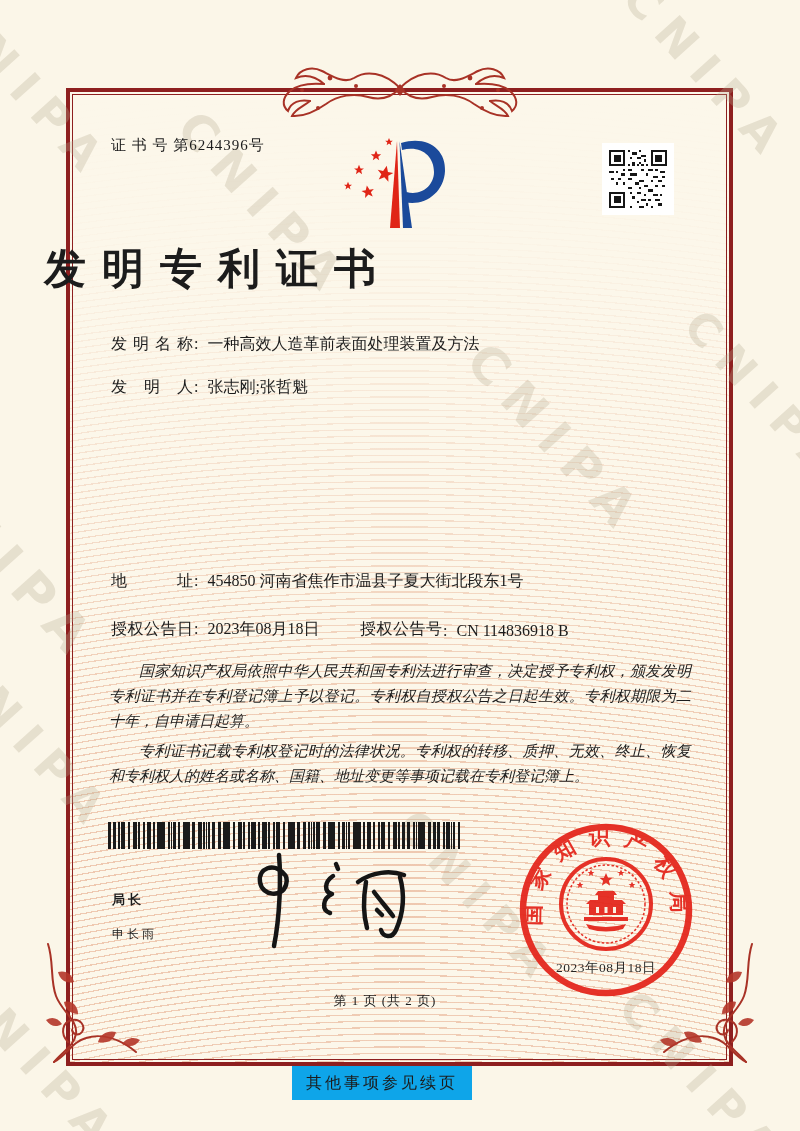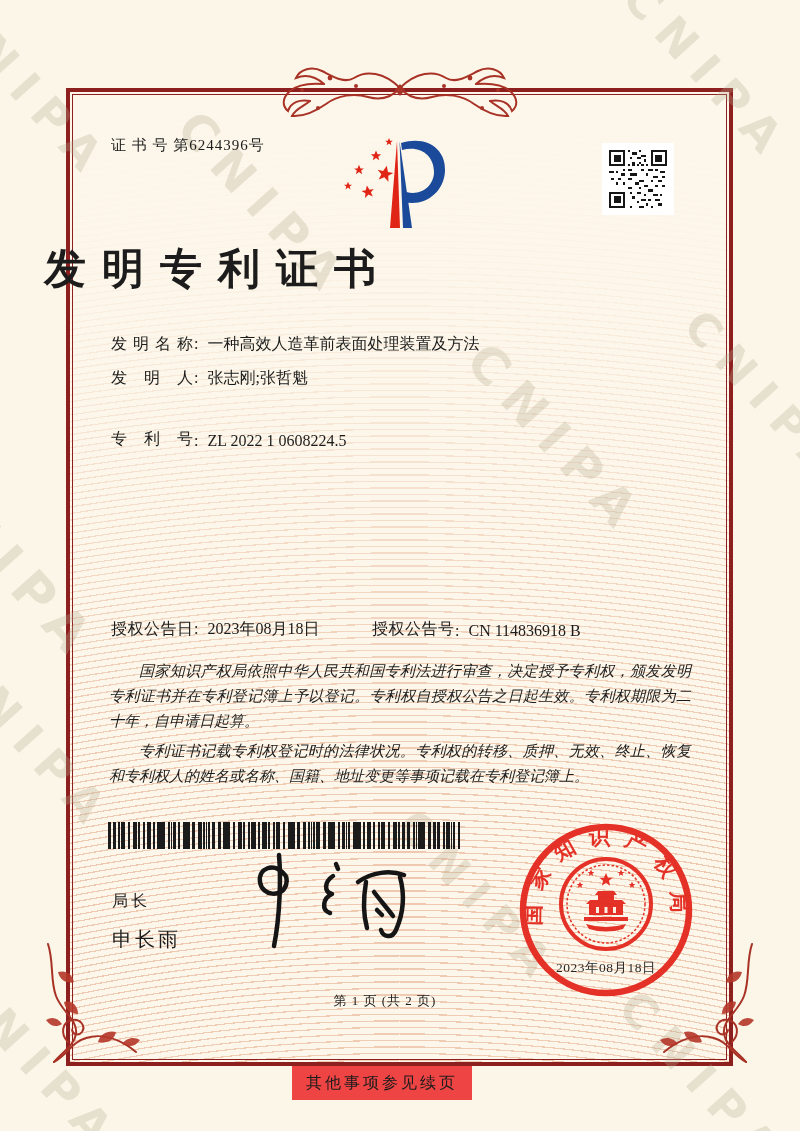--- a/index.html
+++ b/index.html
@@ -39,41 +39,41 @@
   .logo{position:absolute;left:338px;top:128px;}
   .qr{position:absolute;left:602px;top:143px;width:72px;height:72px;background:#fff;
       display:flex;align-items:center;justify-content:center;}
   .title{
     position:absolute;left:0;top:241px;width:800px;text-align:left;
     font-size:42px;font-weight:bold;letter-spacing:16px;text-indent:16px;padding-left:28px;
   }
   .row{position:absolute;left:111px;width:600px;font-size:16px;white-space:nowrap;}
   .lbl{display:inline-block;width:82px;text-align:justify;text-align-last:justify;vertical-align:bottom;}
   .colon{display:inline-block;margin:0 9px 0 1px;}
-  .pair2{position:absolute;left:261px;top:0;}
+  .pair2{position:absolute;left:249px;top:0;}
   .paras{
     position:absolute;left:109px;top:659px;width:582px;
     font-size:15px;line-height:25px;font-style:italic;text-align:justify;
   }
   .paras p{margin:0 0 5px 0;text-indent:2em;font-family:Liberation Serif, serif;}
   .barcode{
     position:absolute;left:108px;top:822px;width:352px;height:27px;
     background-image:
       repeating-linear-gradient(90deg,#1b1b1b 0 2px,transparent 2px 5px),
       repeating-linear-gradient(90deg,#1b1b1b 0 1px,transparent 1px 7px),
       repeating-linear-gradient(90deg,#1b1b1b 0 3px,transparent 3px 13px);
   }
-  .sig-title{position:absolute;left:112px;top:891px;font-size:16px;letter-spacing:3px;}
-  .sig-name{position:absolute;left:112px;top:926px;font-size:20px;letter-spacing:3px;}
+  .sig-title{position:absolute;left:112px;top:891px;font-size:13px;letter-spacing:3px;font-weight:bold;}
+  .sig-name{position:absolute;left:112px;top:926px;font-size:12px;letter-spacing:3px;}
   .sig-svg{position:absolute;left:238px;top:850px;}
   .seal{position:absolute;left:516px;top:820px;opacity:0.94;}
   .page-info{position:absolute;left:290px;top:992px;width:190px;text-align:center;font-size:13px;letter-spacing:1px;}
   .cont-note{
     position:absolute;left:292px;top:1066px;width:180px;height:34px;line-height:34px;
-    background:#ef4444;text-align:center;font-size:16px;letter-spacing:3px;
+    background:#0ea5e9;text-align:center;font-size:16px;letter-spacing:3px;
   }
 </style>
 </head>
 <body>
 
 <div class="page">
 
   <span class="wm" style="left:-28px;top:-12px;font-size:46px;">CNIPA</span>
   <span class="wm" style="left:208px;top:100px;font-size:48px;">CNIPA</span>
   <span class="wm" style="left:652px;top:-30px;font-size:46px;">CNIPA</span>
@@ -168,25 +168,25 @@
           <path d="M8 0h1v1H8zM10 1h2v1h-2zM13 0h1v1h-1zM14 2h2v1h-2zM9 3h1v1H9zM12 3h2v1h-2zM15 4h1v1h-1zM10 5h1v1h-1zM13 5h1v1h-1zM8 6h1v1H8zM10 6h1v1h-1zM12 6h1v1h-1zM14 6h1v1h-1zM16 6h1v1h-1zM6 8h1v1H6zM8 8h2v1H8zM14 8h1v1h-1zM17 8h2v1h-2zM20 8h1v1h-1zM22 9h2v1h-2zM0 9h2v1H0zM3 9h1v1H3zM5 10h2v1H5zM9 10h3v1H9zM16 10h1v1h-1zM19 11h2v1h-2zM23 11h1v1h-1zM1 12h1v1H1zM4 12h1v1H4zM8 12h2v1H8zM13 13h2v1h-2zM18 13h1v1h-1zM21 13h2v1h-2zM3 14h1v1H3zM6 14h1v1H6zM11 14h2v1h-2zM15 15h2v1h-2zM20 15h1v1h-1zM23 15h1v1h-1zM8 16h2v1H8zM13 16h1v1h-1zM17 17h2v1h-2zM9 18h1v1H9zM12 18h2v1h-2zM15 19h1v1h-1zM19 19h2v1h-2zM22 19h1v1h-1zM10 20h1v1h-1zM14 21h2v1h-2zM17 21h1v1h-1zM20 21h2v1h-2zM12 22h1v1h-1zM16 23h1v1h-1zM21 23h2v1h-2zM9 24h1v1H9zM13 24h2v1h-2zM18 24h1v1h-1z"></path>
         </g>
       </svg>
     </div>
 
     <div class="title">发明专利证书</div>
 
     <div class="row" style="top:334px">
       <span class="lbl">发明名称</span><span class="colon">:</span><span class="val">一种高效人造革前表面处理装置及方法</span>
     </div>
-    <div class="row" style="top:368px">
+    <div class="row" style="top:377px">
       <span class="lbl">发明人</span><span class="colon">:</span><span class="val">张志刚;张哲魁</span>
     </div>
-    <div class="row" style="top:429px">
-      <span class="lbl">专利号</span><span class="colon">:</span><span class="val">ZL 2022 1 0608224.5</span>
+    <div class="row" style="top:571px">
+      <span class="lbl">地址</span><span class="colon">:</span><span class="val">454850 河南省焦作市温县子夏大街北段东1号</span>
     </div>
     <div class="row" style="top:619px">
       <span class="lbl">授权公告日</span><span class="colon">:</span><span class="val">2023年08月18日</span>
       <span class="pair2">
         <span class="lbl">授权公告号</span><span class="colon">:</span><span class="val">CN 114836918 B</span>
       </span>
     </div>
 
     <div class="paras">
       <p>国家知识产权局依照中华人民共和国专利法进行审查，决定授予专利权，颁发发明专利证书并在专利登记簿上予以登记。专利权自授权公告之日起生效。专利权期限为二十年，自申请日起算。</p>

